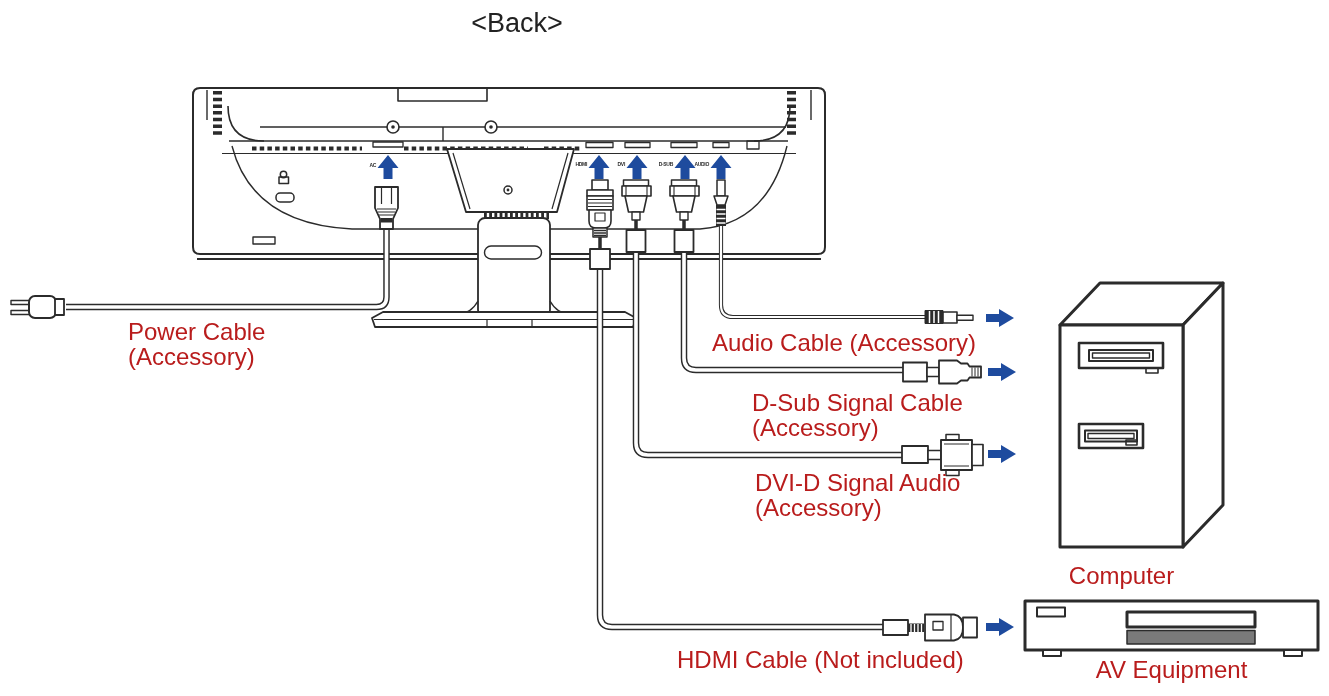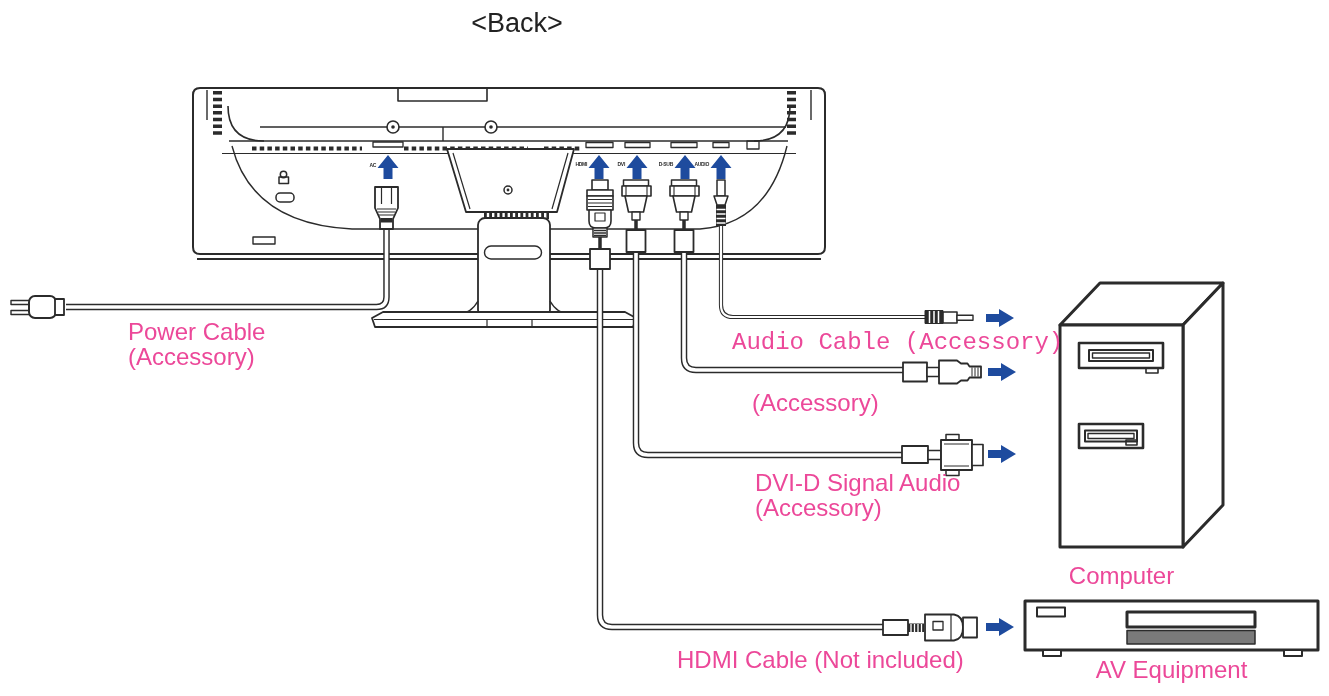--- a/index.html
+++ b/index.html
@@ -1,19 +1,19 @@
 <!DOCTYPE html>
 <html><head>
 <meta charset="utf-8">
 <style>
   html,body{margin:0;padding:0;background:#fff;}
   #stage{position:relative;width:1329px;height:696px;background:#fff;overflow:hidden;
          font-family:"Liberation Sans", sans-serif;color:#2a2a2a;padding-left:24px;}
   #art{position:absolute;left:0;top:0;width:1329px;height:696px;}
-  .lbl{position:absolute;font-size:24px;line-height:25px;color:#ec4899;white-space:nowrap;}
+  .lbl{position:absolute;font-size:24px;line-height:25px;color:#b91c1c;white-space:nowrap;}
   .title{position:absolute;left:417px;top:8px;width:200px;text-align:center;
          font-size:27px;color:#222;}
   .ctr{text-align:center;}
   text.tag{font-size:5px;font-weight:bold;letter-spacing:-0.3px;}
 </style>
 </head>
 <body>
 
 <div id="stage">
 
@@ -216,25 +216,26 @@
       <text class="tag" x="673" y="166" text-anchor="end">D-SUB</text>
       <text class="tag" x="709" y="166" text-anchor="end">AUDIO</text>
     </g>
   </svg>
 
   <div class="lbl" style="left:128px;top:319px;">
     <div>Power Cable</div>
     <div>(Accessory)</div>
   </div>
 
-  <div class="lbl" style="left:732px;top:330px;font-family:Liberation Mono, monospace;">
+  <div class="lbl" style="left:712px;top:330px;">
     <div>Audio Cable (Accessory)</div>
   </div>
 
   <div class="lbl" style="left:752px;top:390px;">
+    <div>D-Sub Signal Cable</div>
     <div>(Accessory)</div>
   </div>
 
   <div class="lbl" style="left:755px;top:470px;">
     <div>DVI-D Signal Audio</div>
     <div>(Accessory)</div>
   </div>
 
   <div class="lbl" style="left:677px;top:647px;">
     <div>HDMI Cable (Not included)</div>

